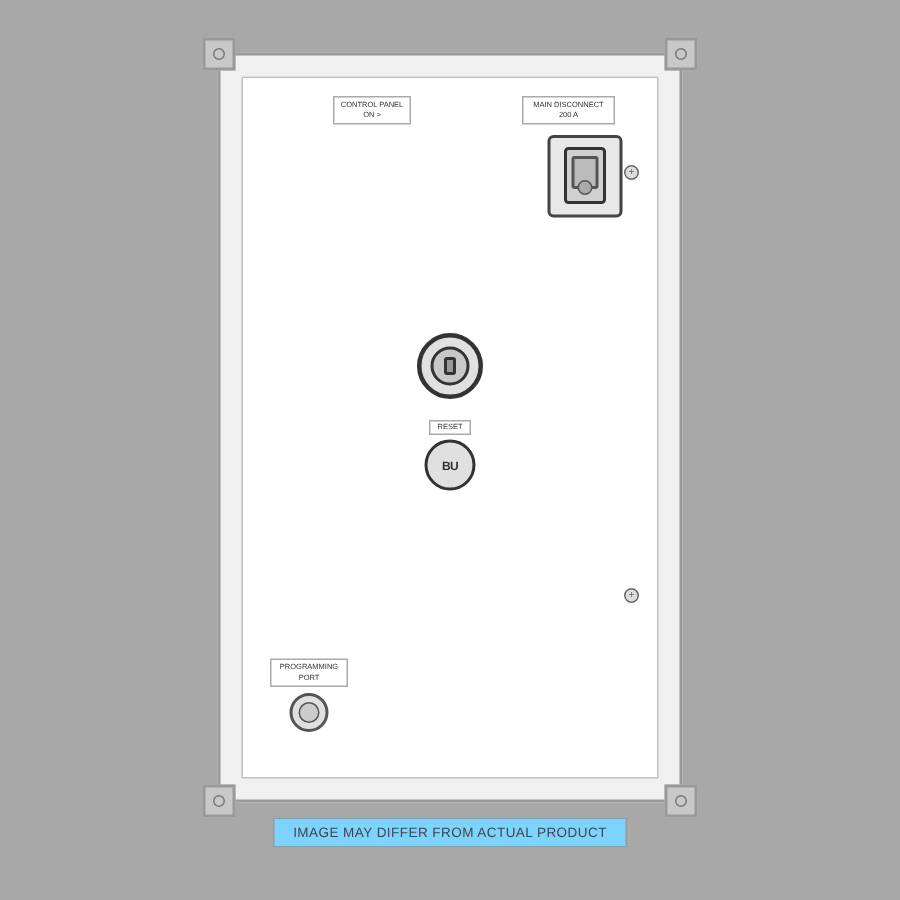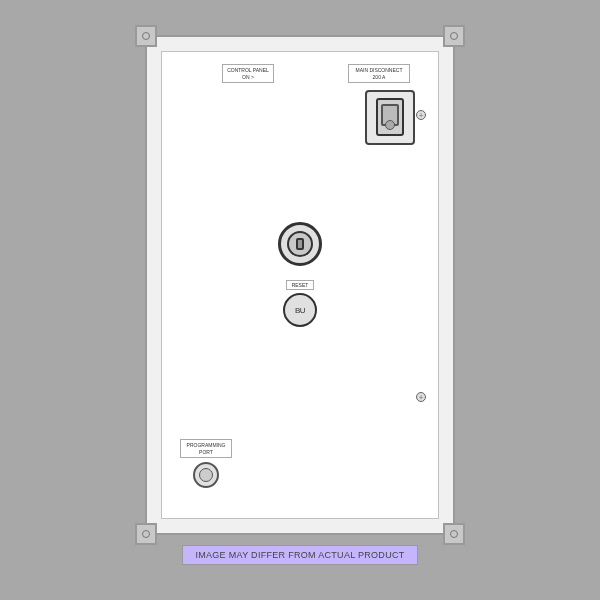--- a/index.html
+++ b/index.html
@@ -242,21 +242,21 @@
       border-radius: 50%;
       border: 2.5px solid #333;
       background: #e0e0e0;
       display: flex;
       align-items: center;
       justify-content: center;
     }
 
     .reset-button-inner {
       font-size: 8px;
-      font-weight: normal;
+      font-weight: bold;
       color: #333;
       letter-spacing: -0.5px;
     }
 
     
     .screw-right-mid {
       position: absolute;
       top: 340px;
       right: 12px;
       width: 10px;
@@ -313,21 +313,21 @@
       height: 14px;
       border-radius: 50%;
       border: 1.5px solid #555;
       background: #ccc;
     }
 
     
     .disclaimer-box {
       border: 1px solid #999;
       padding: 4px 12px;
-      background: #c4b5fd;
+      background: #7dd3fc;
       font-size: 9px;
       color: #444;
       letter-spacing: 0.3px;
       text-align: right;
     }
   </style>
 </head>
 <body>
 
 <div class="outer-wrapper">

